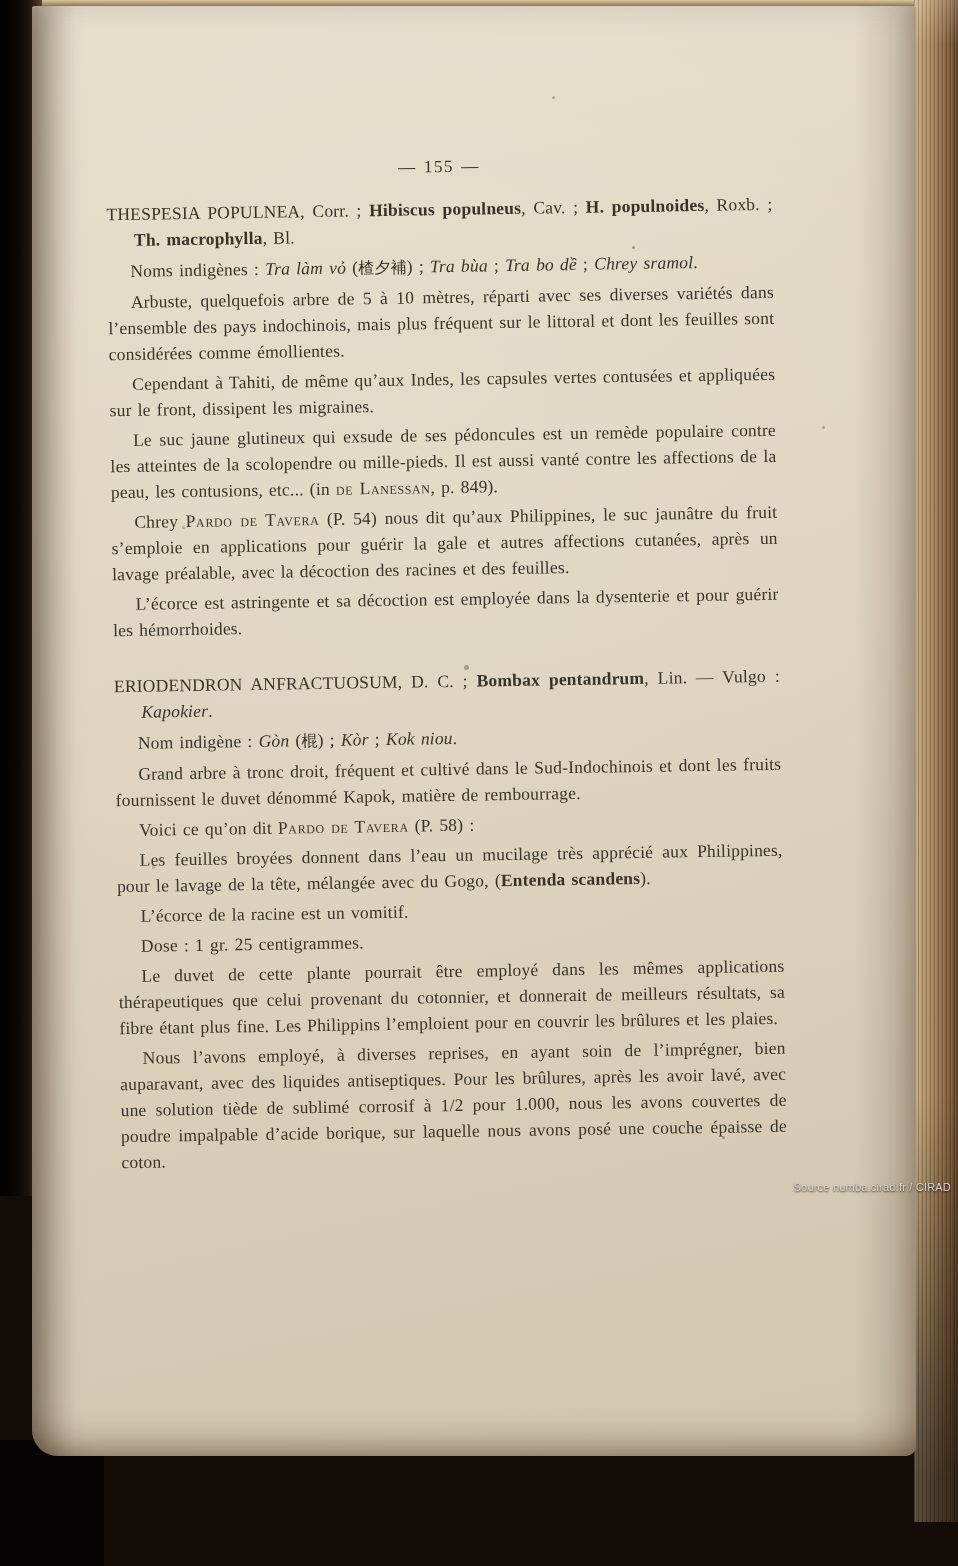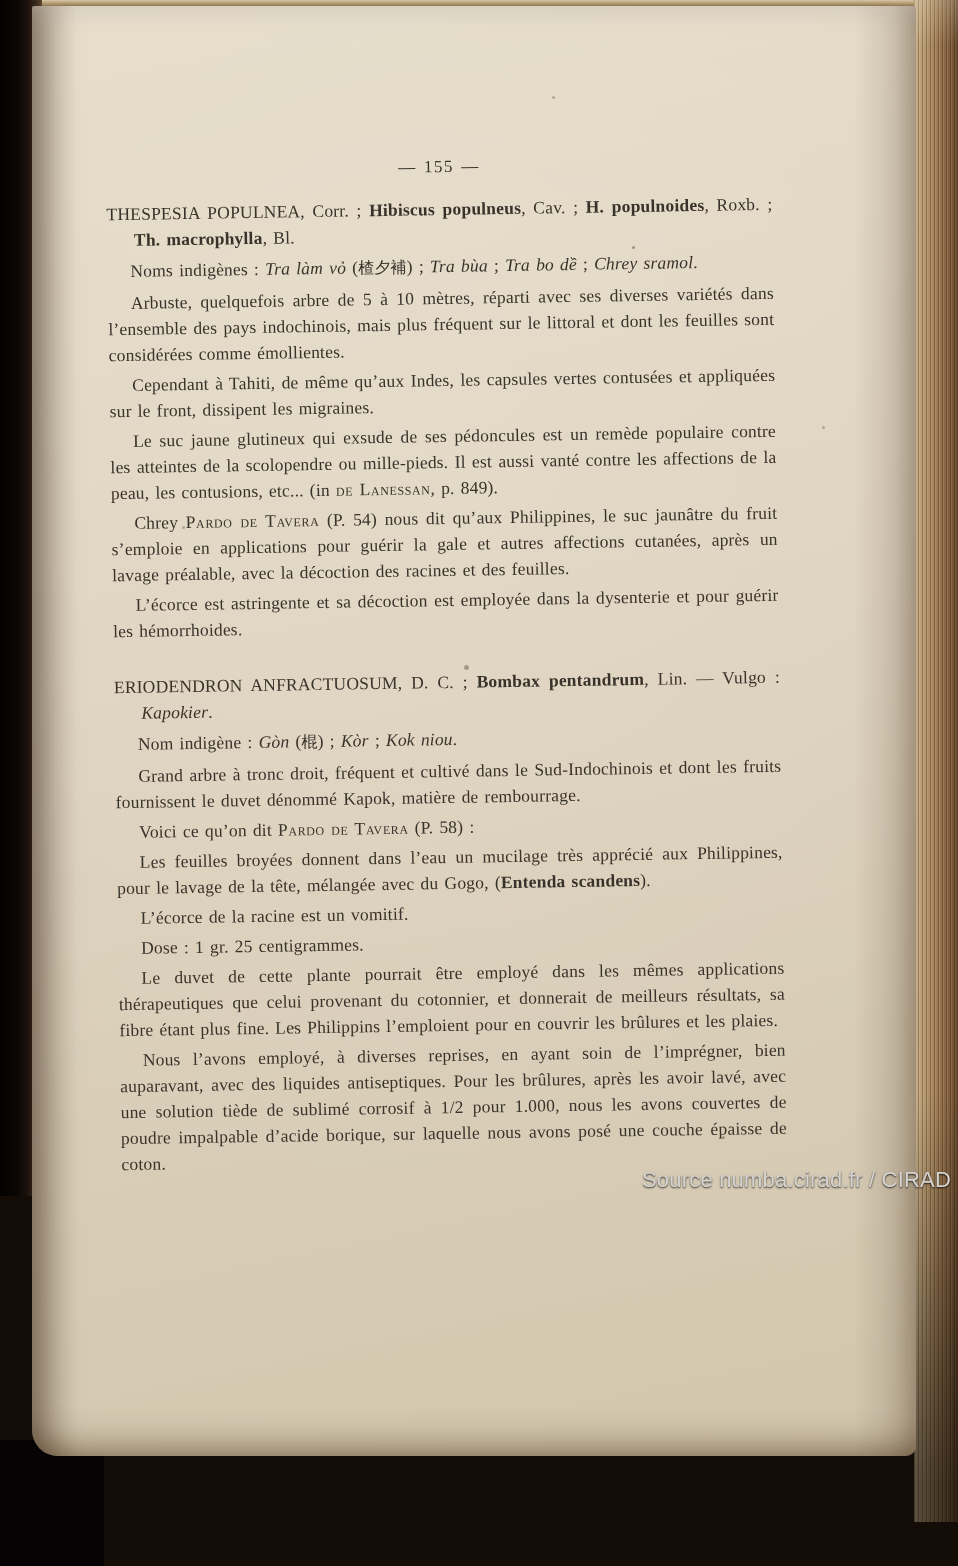--- a/index.html
+++ b/index.html
@@ -75,39 +75,39 @@
   }
   p{margin:0;}
   .para{margin-top:4px;}
   .textbody p:first-child{margin-top:0;}
   .para.body{text-indent:23px;}
   .para.species{padding-left:27px;text-indent:-27px;margin-bottom:5px;}
   .para.gap{margin-top:30px;}
   .seg.b{font-weight:bold;}
   .seg.i{font-style:italic;}
   .seg.sc{font-variant:small-caps;letter-spacing:.6px;}
-  .seg.cjk{font-family:Liberation Mono, monospace;font-size:16px;}
+  .seg.cjk{font-family:Liberation Serif, serif;font-size:16px;}
   
   .specks{
     position:absolute;left:0;top:0;width:3px;height:3px;border-radius:50%;
     background:transparent;pointer-events:none;
     box-shadow:
       600px 240px 0 0 rgba(60,45,25,.40),
       150px 520px 0 0 rgba(60,45,25,.30),
       433px 660px 0 1px rgba(60,45,25,.35),
       790px 420px 0 0 rgba(60,45,25,.30),
       260px 1020px 0 0 rgba(60,45,25,.30),
       690px 1130px 0 0 rgba(60,45,25,.35),
       120px 860px 0 0 rgba(60,45,25,.25),
       520px 90px 0 0 rgba(60,45,25,.30);
   }
   .watermark{
     position:absolute;right:7px;bottom:3px;z-index:10;
     font-family:"Liberation Sans","DejaVu Sans",sans-serif;
-    font-size:22px;color:var(--watermark);
+    font-size:11px;color:var(--watermark);
     letter-spacing:.2px;
     text-shadow:0 1px 2px rgba(0,0,0,.8);
   }
 </style>
 </head>
 <body>
 
 <div class="scan">
   <div class="edges-right"></div>
   <div class="edges-top"></div>

